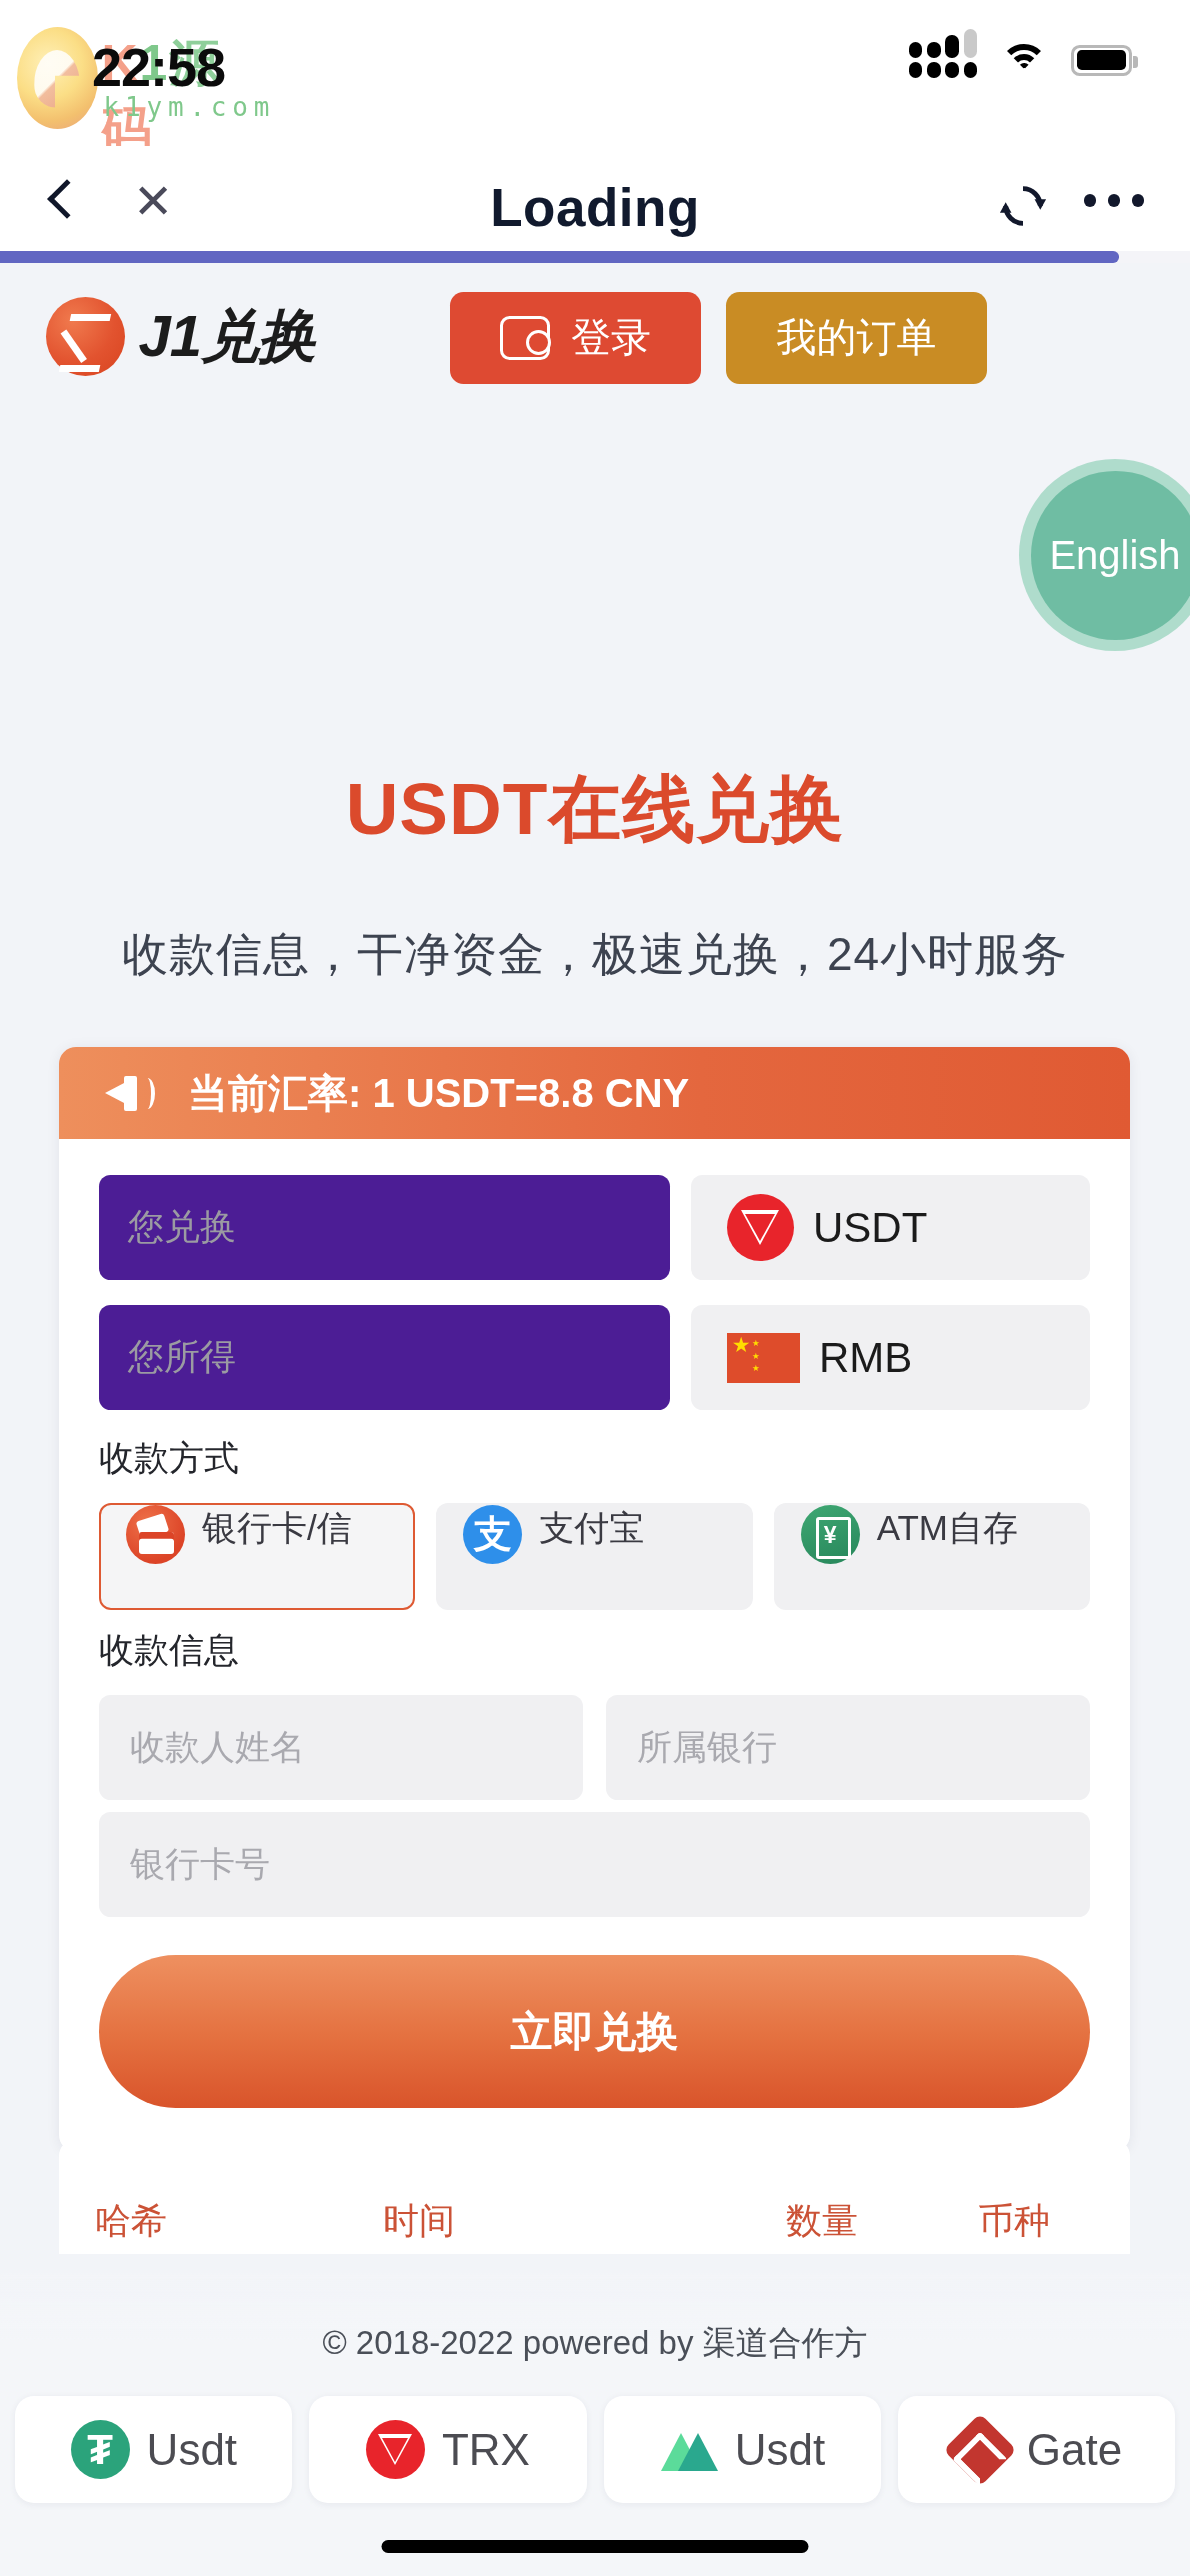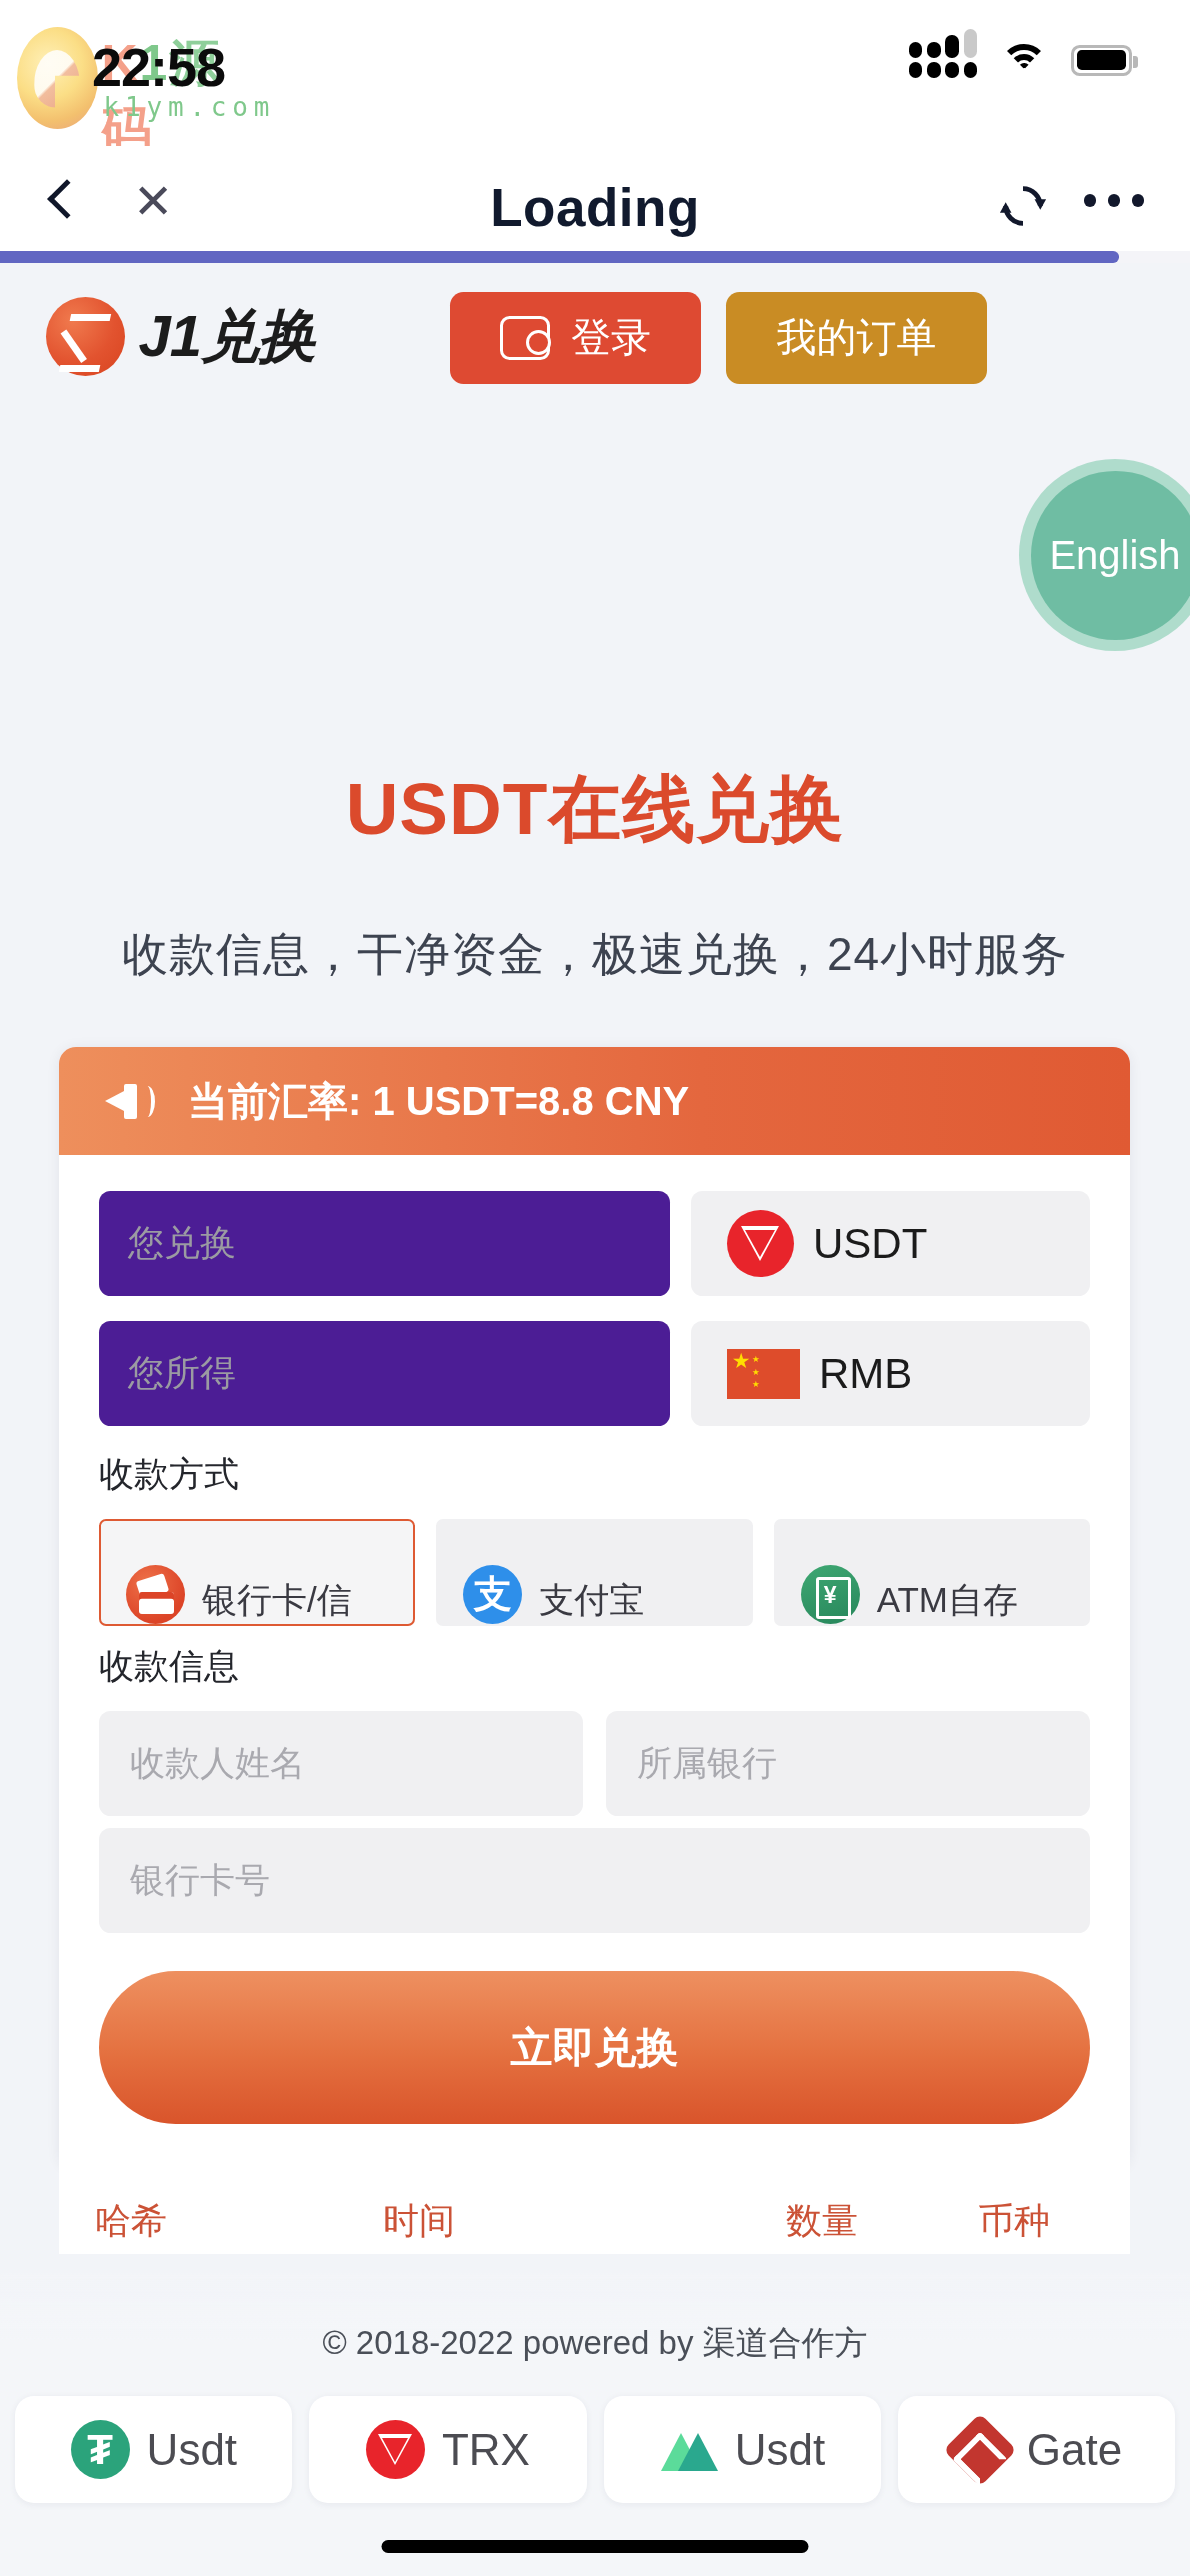--- a/index.html
+++ b/index.html
@@ -175,21 +175,21 @@
     position: relative; color: #fff; font-size: 40px; z-index: 2;
   }
 
   
   .card {
     position: absolute; top: 784px; left: 59px; width: 1071px;
     background: #ffffff; border-radius: 17px; overflow: hidden;
     box-shadow: 0 1.9px 13.4px rgba(25,35,60,.07);
   }
   .rate-banner {
-    height: 108px; display: flex; align-items: center; gap: 29px; padding-left: 46px;
+    height: 92px; display: flex; align-items: center; gap: 29px; padding-left: 46px;
     background: linear-gradient(90deg, #EE8F5C 0%, #E4673E 60%, #E05A33 100%);
     color: #fff; font-size: 40px; font-weight: 700;
   }
   .speaker { position: relative; width: 54px; height: 46px; }
   .speaker::before {
     content:""; position:absolute; left:0; top: 11.5px; width: 0; height: 0;
     border-top: 11.5px solid transparent; border-bottom: 11.5px solid transparent;
     border-right: 21px solid #fff;
   }
   .speaker::after {
@@ -235,22 +235,22 @@
     content:"★"; position:absolute; left: 4.8px; top: 1px; color: #FFDE00; font-size: 21px; line-height: 21px;
   }
   .flag-cn::after {
     content:"★ ★ ★"; position:absolute; left: 25px; top: 4.8px; color:#FFDE00; font-size: 8.6px;
     line-height: 12.5px; width: 19px; letter-spacing: 1px;
   }
 
   .sec-label { font-size: 35px; color: #24262C; margin: 17px 0 21px; }
   .pay-row { display: flex; gap: 21px; margin-bottom: 7.7px; }
   .pay {
-    flex: 1; height: 107px; background: #F0F0F2; border-radius: 7px;
-    display: flex; align-items: flex-end; gap: 17px; padding-left: 25px;
+    flex: 1; height: 107px; background: #F0F0F2; border-radius: 12px;
+    display: flex; align-items: flex-start; gap: 17px; padding-left: 25px;
     font-size: 35px; color: #3a3a42; border: 2.9px solid transparent;
   }
   .pay.sel { border-color: #DE5A33; background: #F5F5F6; }
   .pi { width: 59px; height: 59px; border-radius: 50%; flex: none; position: relative; }
   .pi-bank { background: radial-gradient(circle at 36% 30%, #EE7149 0%, #DC4427 70%); }
   .pi-bank::before {
     content:""; position:absolute; left: 11.5px; top: 11.5px; width: 29px; height: 19px;
     background: #fff; border-radius: 2.9px; transform: rotate(-18deg);
   }
   .pi-bank::after {

